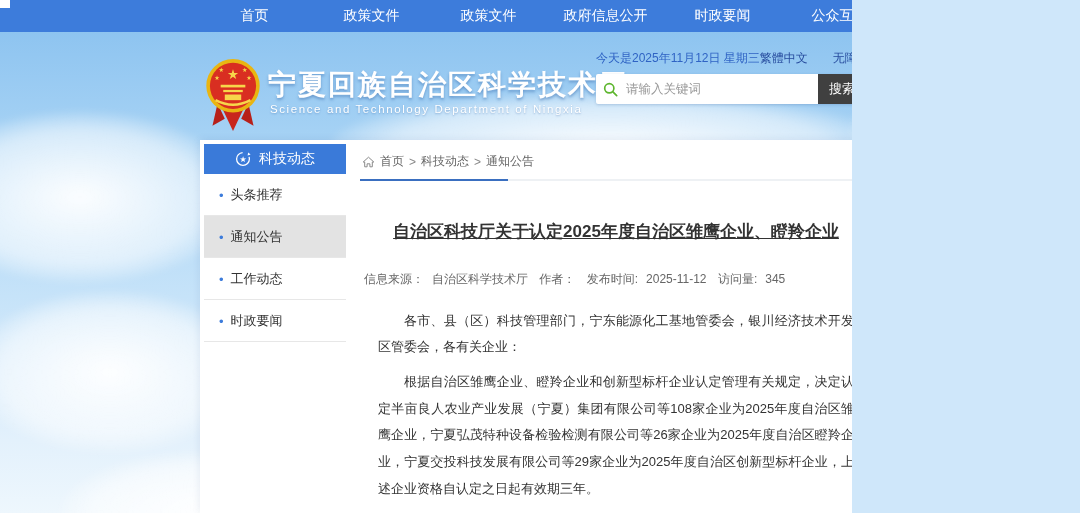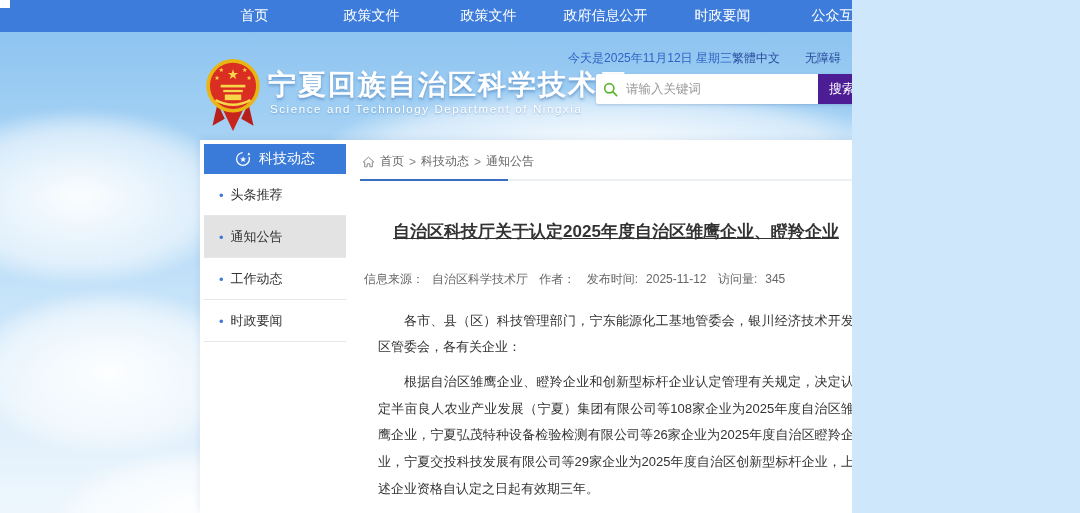--- a/index.html
+++ b/index.html
@@ -46,40 +46,40 @@
     color:#ffffff;font-size:28px;font-weight:bold;letter-spacing:2px;
     text-shadow:0 2px 3px rgba(40,90,160,0.45);white-space:nowrap;
   }
   .site-sub{
     position:absolute;left:270px;top:103px;z-index:4;
     color:#ffffff;font-size:11.5px;letter-spacing:1.6px;
     text-shadow:0 1px 2px rgba(40,90,160,0.4);white-space:nowrap;
   }
   .top-info{
     position:absolute;left:596px;top:50px;width:278px;z-index:4;
-    display:flex;justify-content:center;align-items:center;
+    display:flex;justify-content:space-between;align-items:center;
     font-size:12px;white-space:nowrap;
   }
   .date-text{color:#2f63c4;}
   .quick-links{display:flex;gap:25px;}
   .quick-links span{color:#274c9e;cursor:pointer;}
 
   .search-bar{
     position:absolute;left:596px;top:74px;width:270px;height:30px;z-index:4;
     display:flex;background:#ffffff;border-radius:2px;overflow:hidden;
     box-shadow:0 1px 3px rgba(50,90,150,0.25);
   }
   .search-icon-wrap{width:28px;display:flex;align-items:center;justify-content:center;}
   .search-input{
     flex:1;border:none;outline:none;font-size:12.5px;color:#333;
     font-family:"Liberation Sans","DejaVu Sans",sans-serif;
   }
   .search-input::placeholder{color:#999;}
   .search-btn{
-    width:48px;border:none;background:#4c1d95;color:#ffffff;font-size:13px;
+    width:48px;border:none;background:#404040;color:#ffffff;font-size:13px;
     cursor:pointer;font-family:"Liberation Sans","DejaVu Sans",sans-serif;
   }
 
   
   .panel{
     position:absolute;left:200px;top:140px;width:680px;height:373px;
     background:#ffffff;z-index:3;box-shadow:0 0 8px rgba(30,60,120,0.10);
   }
 
   

